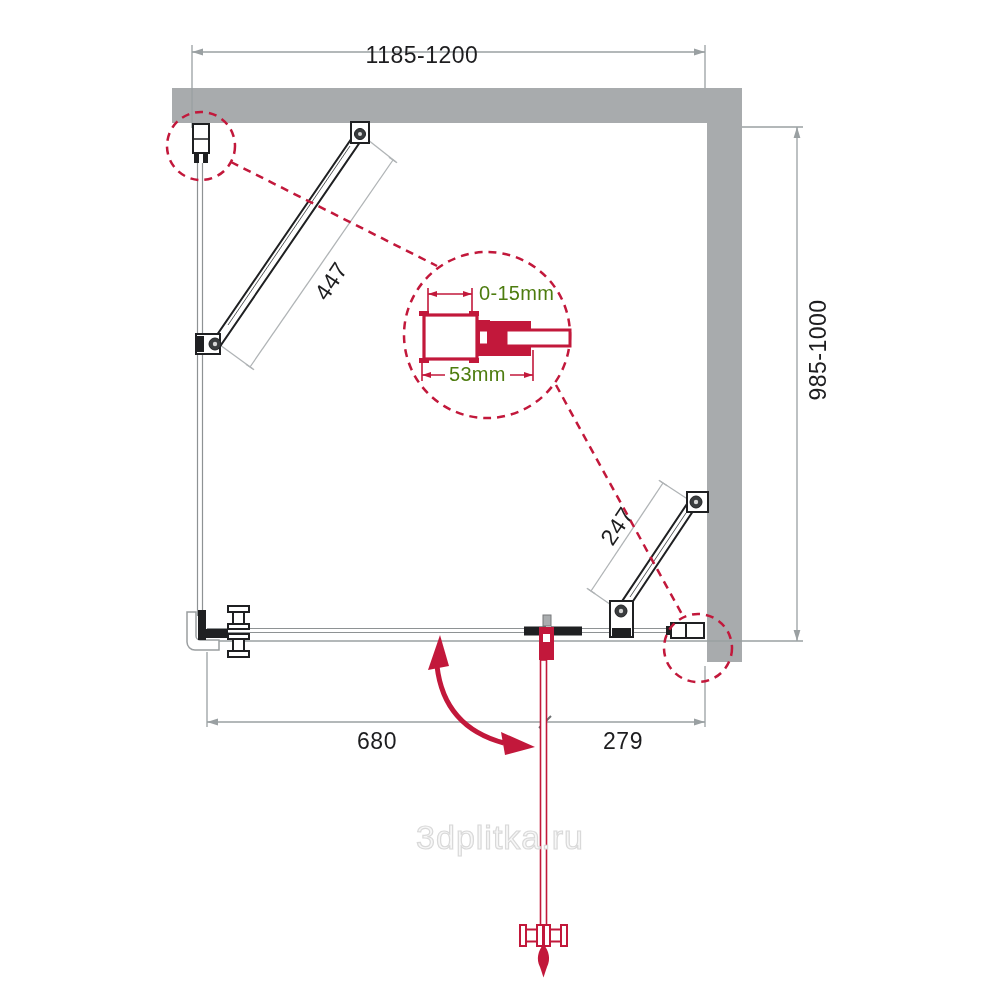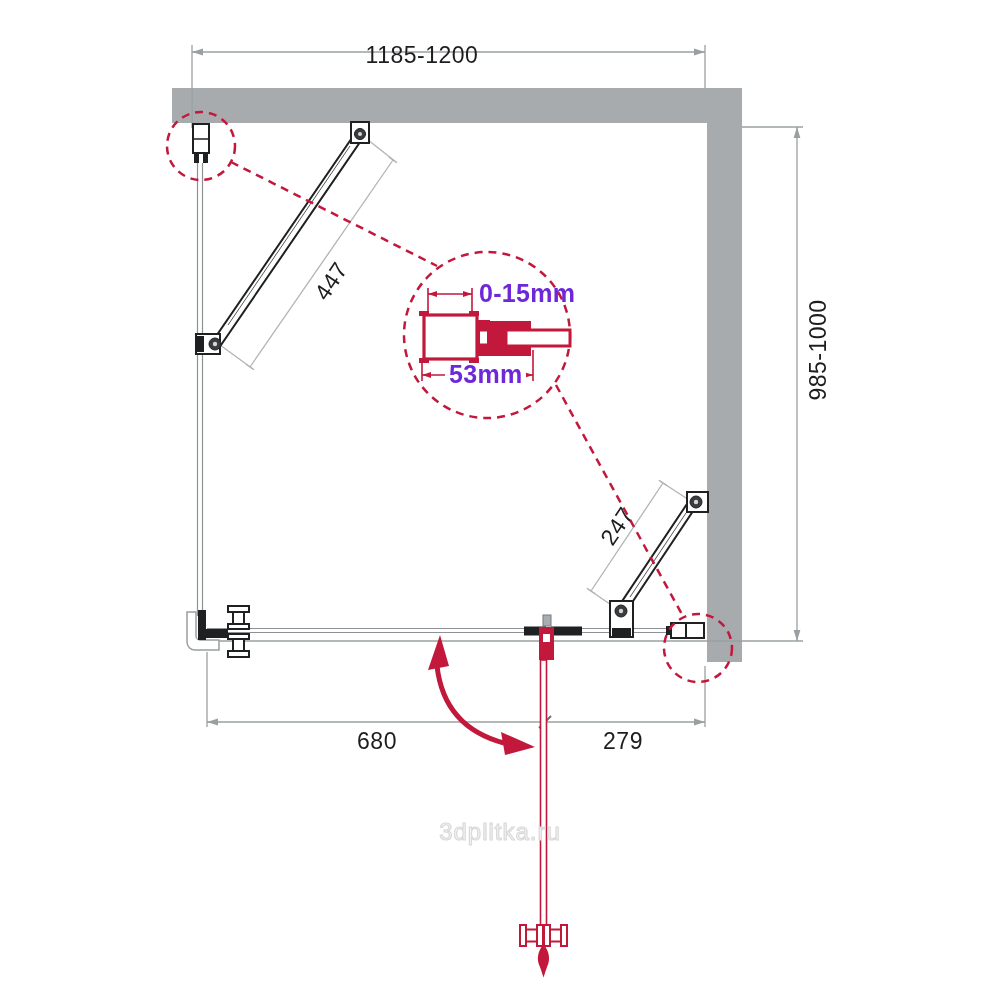--- a/index.html
+++ b/index.html
@@ -8,27 +8,27 @@
     font-family:"Liberation Sans", sans-serif;overflow:hidden;
   }
   .canvas svg{position:absolute;left:0;top:0;}
   .dim-label{
     position:absolute;color:#1d1d1f;font-size:23px;line-height:26px;
     text-align:center;white-space:nowrap;letter-spacing:.5px;
   }
   .rot-90{transform:rotate(-90deg);}
   .rot-brace{transform:rotate(-56deg);}
   .detail-label{
-    position:absolute;color:#6d28d9;font-size:25px;line-height:20px;
-    white-space:nowrap;font-weight:bold;letter-spacing:.3px;
+    position:absolute;color:#4d7c0f;font-size:20px;line-height:20px;
+    white-space:nowrap;font-weight:normal;letter-spacing:.3px;
   }
   .detail-label.on-line{background:#ffffff;padding:0 4px;}
   .watermark{
     position:absolute;left:350px;top:818px;width:300px;text-align:center;
-    font-size:24px;color:#f7f7f7;-webkit-text-stroke:1.2px #d9d9d9;
+    font-size:34px;color:#f7f7f7;-webkit-text-stroke:1.2px #d9d9d9;
     letter-spacing:1px;
   }
 </style>
 </head>
 <body>
 
 <div class="canvas">
 
   <svg width="1000" height="1000" viewBox="0 0 1000 1000">
 

